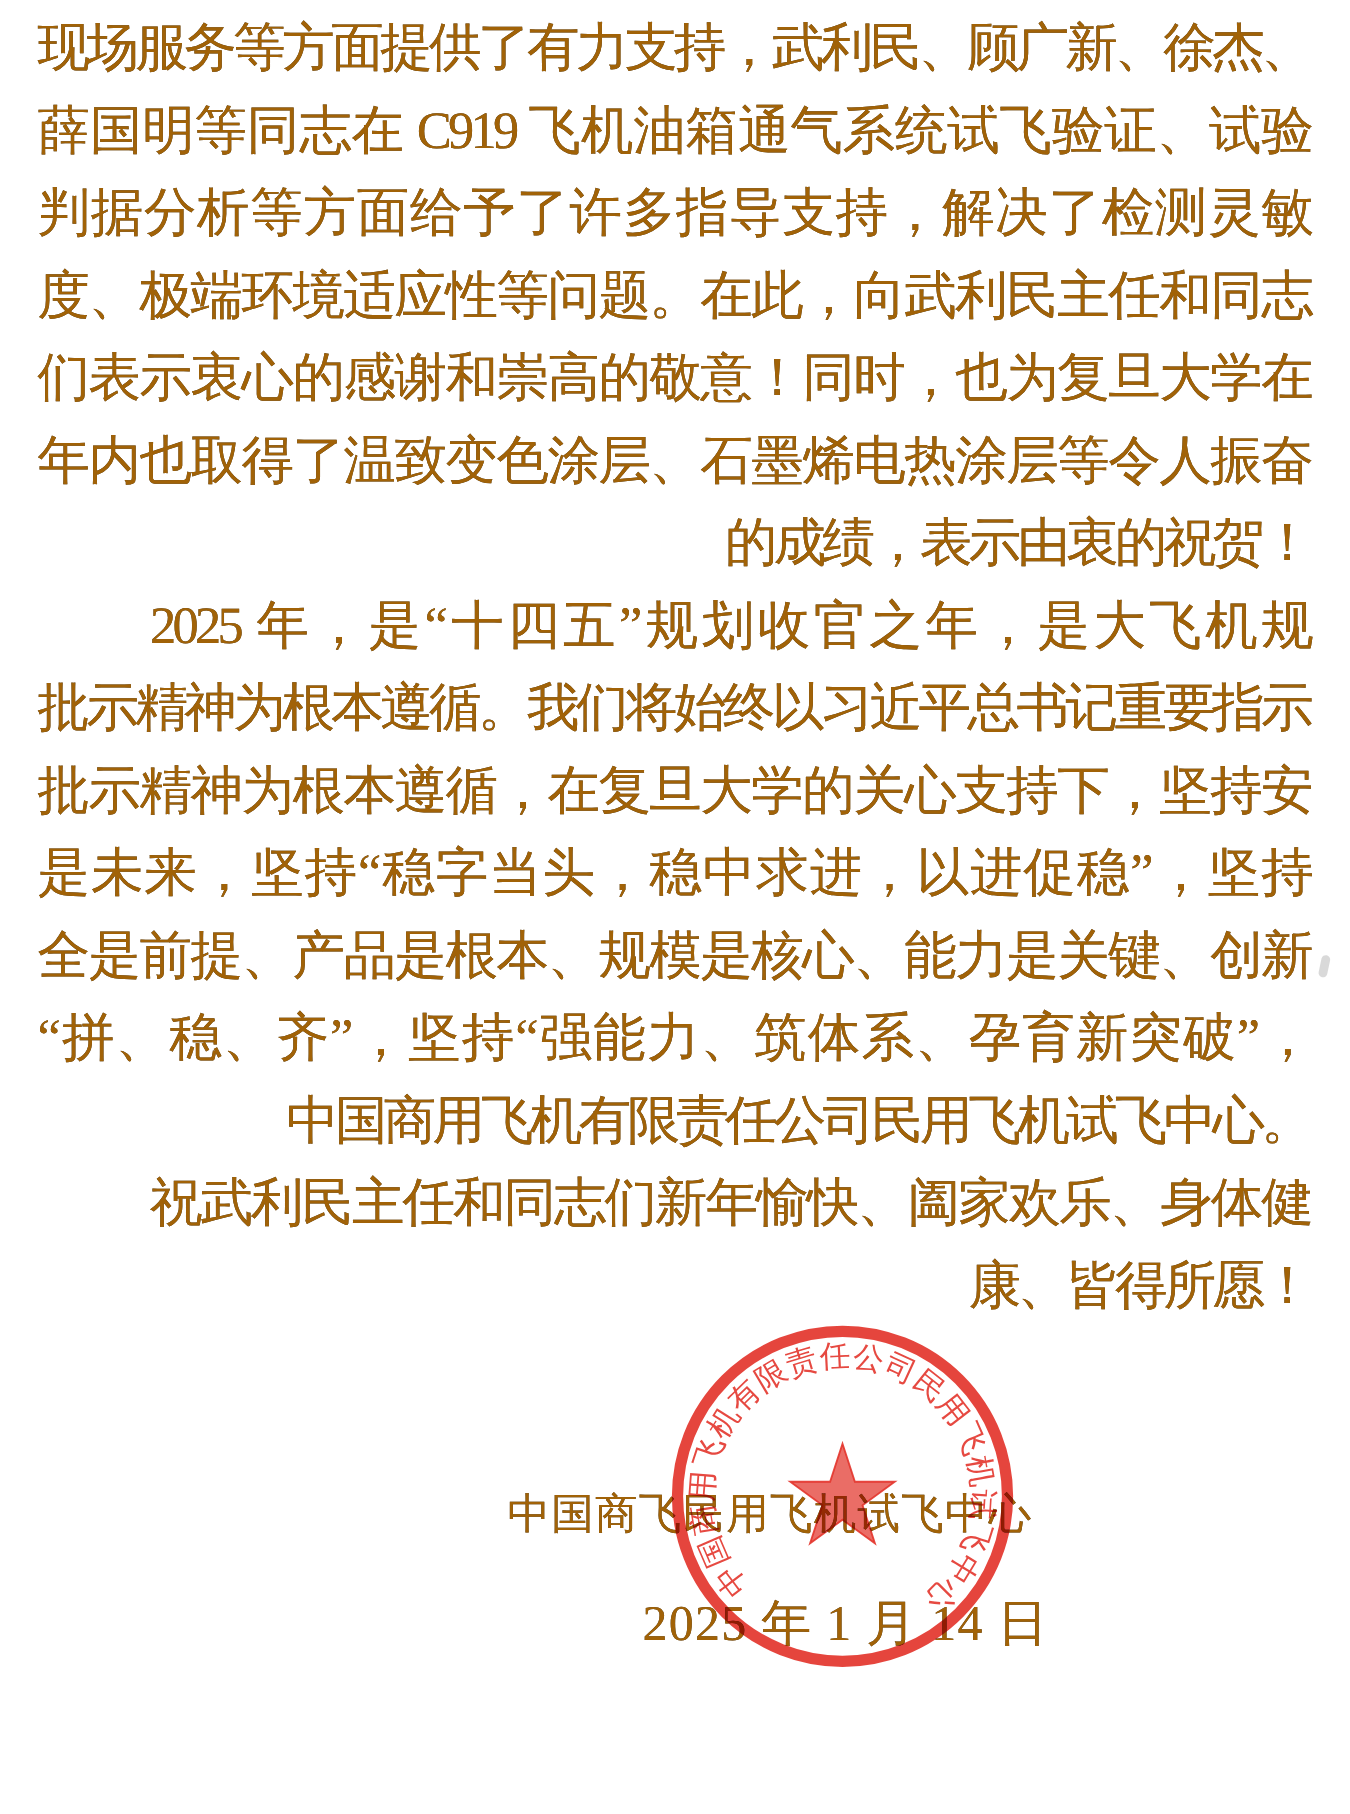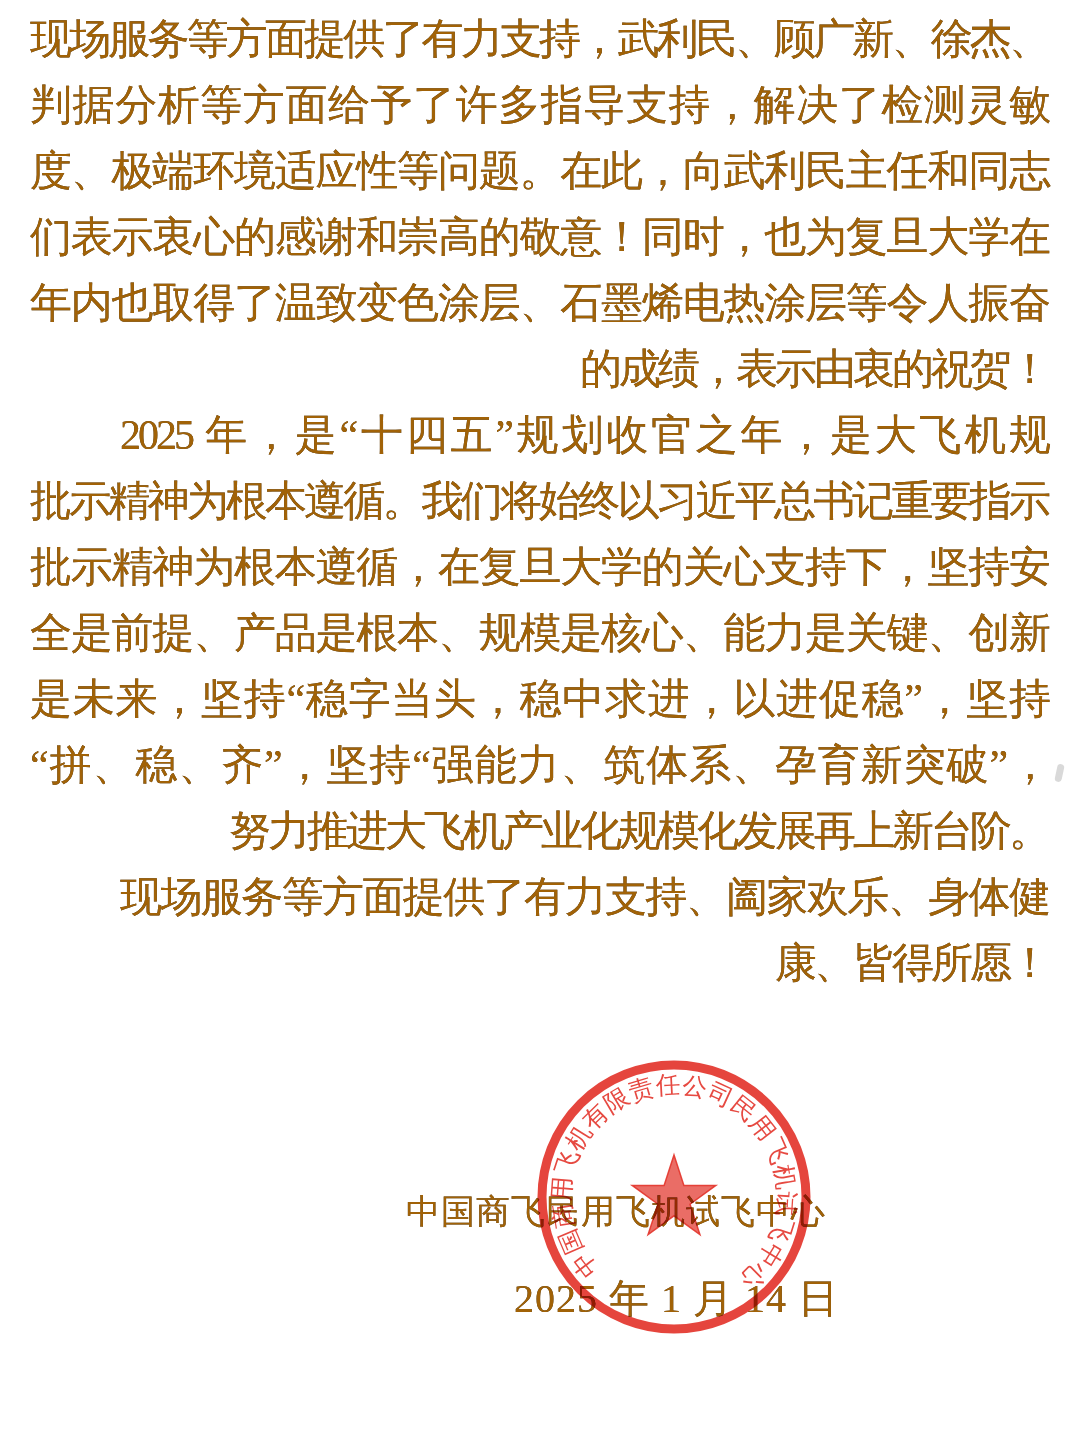--- a/index.html
+++ b/index.html
@@ -86,33 +86,34 @@
     opacity: 0.7;
   }
 </style>
 </head>
 <body>
 
 <div class="page">
 
   <div class="body-text">
     <div class="line">现场服务等方面提供了有力支持，武利民、顾广新、徐杰、</div>
+    <div class="line">薛国明等同志在 C919 飞机油箱通气系统试飞验证、试验</div>
     <div class="line">判据分析等方面给予了许多指导支持，解决了检测灵敏</div>
     <div class="line">度、极端环境适应性等问题。在此，向武利民主任和同志</div>
     <div class="line">们表示衷心的感谢和崇高的敬意！同时，也为复旦大学在</div>
     <div class="line">年内也取得了温致变色涂层、石墨烯电热涂层等令人振奋</div>
     <div class="line end">的成绩，表示由衷的祝贺！</div>
     <div class="line indent">2025 年，是“十四五”规划收官之年，是大飞机规</div>
     <div class="line">批示精神为根本遵循。我们将始终以习近平总书记重要指示</div>
     <div class="line">批示精神为根本遵循，在复旦大学的关心支持下，坚持安</div>
+    <div class="line">是未来，坚持“稳字当头，稳中求进，以进促稳”，坚持</div>
     <div class="line">全是前提、产品是根本、规模是核心、能力是关键、创新</div>
-    <div class="line">是未来，坚持“稳字当头，稳中求进，以进促稳”，坚持</div>
     <div class="line">“拼、稳、齐”，坚持“强能力、筑体系、孕育新突破”，</div>
-    <div class="line end">努力推进大飞机产业化规模化发展再上新台阶。</div>
-    <div class="line indent">现场服务等方面提供了有力支持、阖家欢乐、身体健</div>
+    <div class="line end">中国商用飞机有限责任公司民用飞机试飞中心。</div>
+    <div class="line indent">祝武利民主任和同志们新年愉快、阖家欢乐、身体健</div>
     <div class="line end">康、皆得所愿！</div>
   </div>
 
   <div class="signature">中国商飞民用飞机试飞中心</div>
   <div class="date">2025 年 1 月 14 日</div>
 
   <div class="seal">
     <svg viewBox="0 0 284 284" xmlns="http://www.w3.org/2000/svg">
       <defs>
         <path id="sealArc" d="M 68.5 215.5 A 104 104 0 1 1 215.5 215.5" fill="none"></path>

